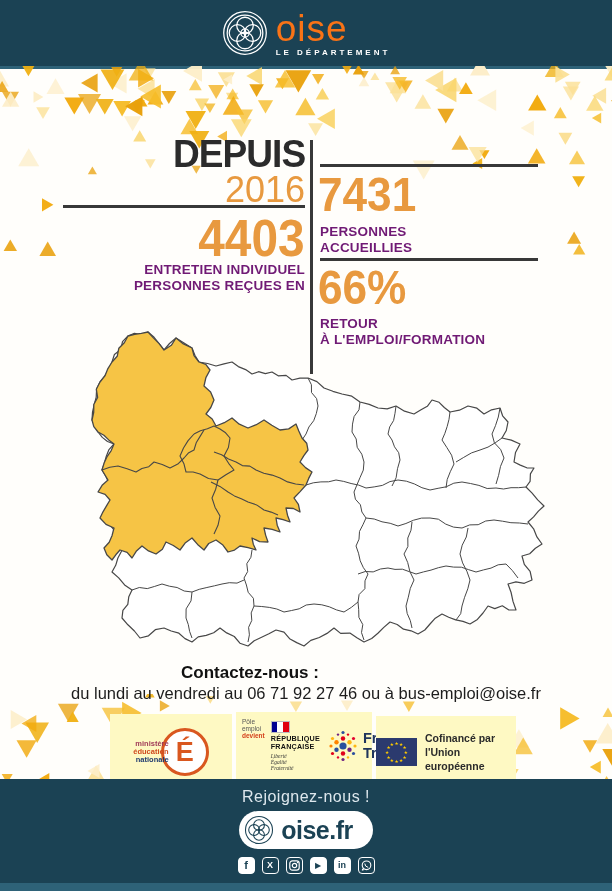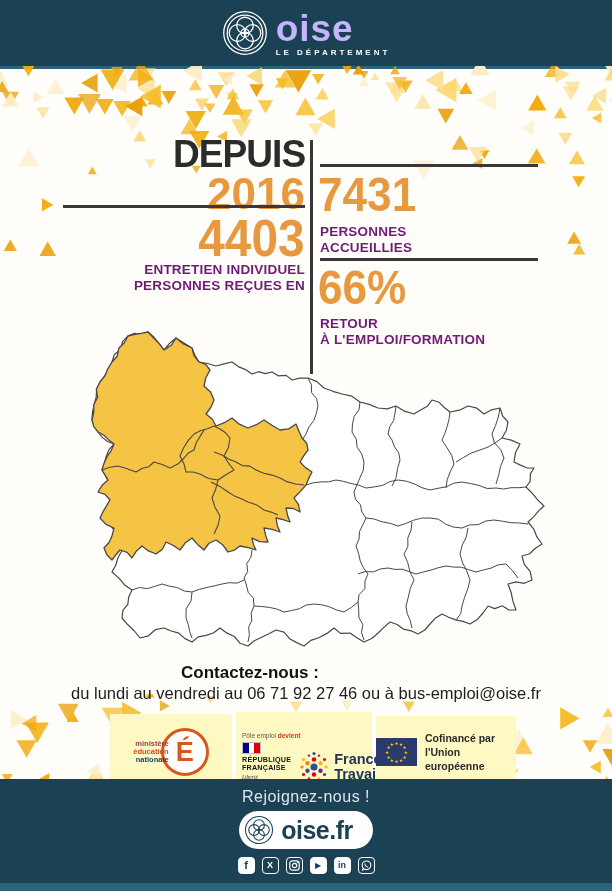--- a/index.html
+++ b/index.html
@@ -9,29 +9,29 @@
     font-family:"Liberation Sans",sans-serif;
   }
   
   .topbar{
     position:absolute;left:0;top:0;width:612px;height:66px;
     background:#1b4254;border-bottom:3px solid #2e6278;
     display:flex;align-items:center;justify-content:center;
   }
   .brand{display:flex;align-items:center;gap:8px;}
   .brand-text{display:flex;flex-direction:column;line-height:1;}
-  .brand-name{color:#c4b5fd;font-size:37px;font-weight:700;letter-spacing:1px;}
+  .brand-name{color:#f97316;font-size:37px;font-weight:400;letter-spacing:1px;}
   .brand-sub{color:#fff;font-size:8px;font-weight:700;letter-spacing:3px;margin-top:2px;}
   
   .tri-top{position:absolute;left:0;top:66px;width:612px;height:200px;z-index:1;}
   .tri-bottom{position:absolute;left:0;top:694px;width:612px;height:104px;z-index:1;}
   
   .stats-el{position:absolute;z-index:2;}
   .depuis{top:132px;right:307px;font-size:39px;font-weight:900;color:#2b2b2b;letter-spacing:-1px;transform:scaleX(.95);transform-origin:right;}
-  .year{top:169px;right:307px;font-size:44px;font-weight:700;color:#e8993f;letter-spacing:0;}
+  .year{top:169px;right:307px;font-size:36px;font-weight:400;color:#e8993f;letter-spacing:0;}
   .hr{height:2.5px;background:#383838;}
   .hr-left{top:205px;left:63px;width:242px;}
   .hr-r1{top:164px;left:320px;width:218px;}
   .hr-r2{top:258px;left:320px;width:218px;}
   .vdiv{top:140px;left:310px;width:2.5px;height:234px;background:#383838;}
   .bignum{font-weight:900;color:#e8993f;line-height:1;letter-spacing:0;}
   .num-4403{top:212px;right:307px;font-size:52px;transform:scaleX(.92);transform-origin:right;}
   .num-7431{top:171px;left:318px;font-size:48px;transform:scaleX(.92);transform-origin:left;}
   .num-66{top:264px;left:318px;font-size:48px;transform:scaleX(.92);transform-origin:left;}
   .slabel{font-size:13.5px;font-weight:800;color:#701a75;line-height:16px;letter-spacing:.2px;}
@@ -47,21 +47,21 @@
   .card{position:absolute;background:#fef9c3;z-index:3;display:flex;align-items:center;justify-content:center;}
   .card-edu{left:110px;top:714px;width:122px;height:76px;}
   .edu-lines{display:flex;flex-direction:column;text-align:right;line-height:8px;margin-right:-8px;z-index:1;}
   .edu-lines span{font-size:7.5px;font-weight:800;}
   .edu-l1{color:#a03b58;}
   .edu-l2{color:#cf4a1e;}
   .edu-l3{color:#1f3a6e;}
   .edu-circle{width:42px;height:42px;border:3.2px solid #d9571f;border-radius:50%;
     display:flex;align-items:center;justify-content:center;
     color:#d9571f;font-size:27px;font-weight:800;background:#fff;}
-  .card-rf{left:236px;top:712px;width:136px;height:80px;flex-direction:column;align-items:flex-start;justify-content:flex-end;padding-top:6px;box-sizing:border-box;}
+  .card-rf{left:236px;top:712px;width:136px;height:80px;align-items:flex-start;justify-content:space-between;padding-top:6px;box-sizing:border-box;}
   .rf-pre{font-size:6.5px;color:#555;margin-left:6px;}
   .rf-pre b{color:#d4411c;font-weight:700;}
   .rf-row{display:flex;align-items:center;gap:7px;margin-top:3px;margin-left:6px;}
   .rf-block{display:flex;flex-direction:column;}
   .rf-flag{width:17px;height:10px;display:flex;border:.5px solid #bbb;margin-bottom:2px;}
   .rf-flag i{flex:1;}
   .rf-name{font-size:7.2px;font-weight:800;color:#111;line-height:8px;letter-spacing:.2px;}
   .rf-motto{font-family:"Liberation Serif",serif;font-style:italic;font-size:5.5px;color:#333;line-height:6px;margin-top:2px;}
   .ft{display:flex;align-items:center;gap:4px;}
   .ft-name{font-size:14.5px;font-weight:800;color:#20355c;line-height:15px;}

